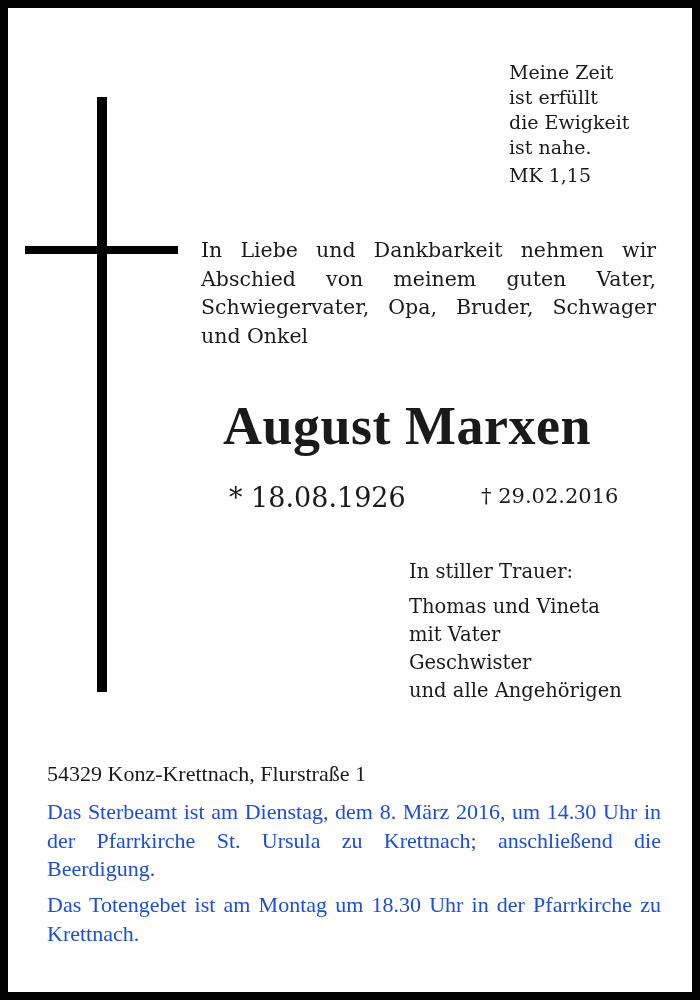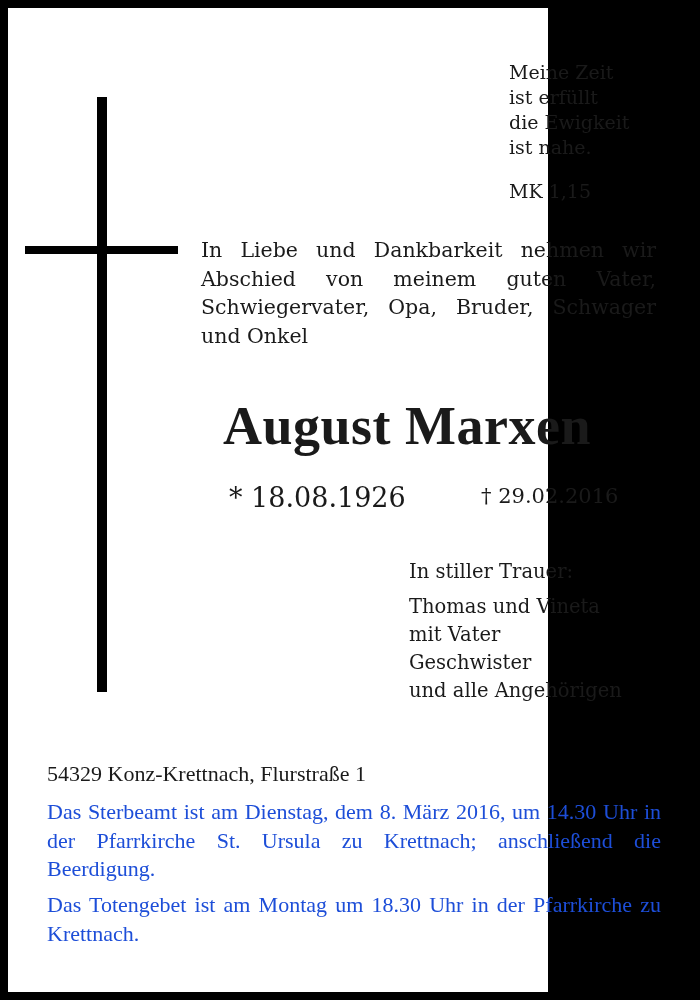--- a/index.html
+++ b/index.html
@@ -1,17 +1,17 @@
 <!DOCTYPE html>
 <html><head>
 <meta charset="utf-8">
 <style>
   html, body { margin: 0; padding: 0; }
   body { width: 700px; height: 1000px; background: #000; position: relative; overflow: hidden; }
-  .frame { position: absolute; left: 8px; top: 8px; width: 540px; height: 984px; background: #fff; }
+  .frame { position: absolute; left: 8px; top: 8px; width: 684px; height: 984px; background: #fff; }
   .serif { font-family: "DejaVu Serif", "Liberation Serif", serif; color: #1a1a1a; }
   .cross-v { position: absolute; left: 89px; top: 89px; width: 10px; height: 595px; background: #000; }
   .cross-h { position: absolute; left: 17px; top: 238px; width: 153px; height: 8px; background: #000; }
   .verse { position: absolute; left: 501px; top: 52px; font-size: 19px; line-height: 25px; }
   .verse div { white-space: nowrap; }
   .intro { position: absolute; left: 193px; top: 228px; width: 455px; font-size: 20.5px; line-height: 28.5px; text-align: justify; text-align-last: left; }
   .name { position: absolute; left: 215px; top: 388px; font-family: "Liberation Serif", serif; font-weight: bold; font-size: 54px; line-height: 60px; color: #1a1a1a; white-space: nowrap; letter-spacing: 0.5px; }
   .born { position: absolute; left: 221px; top: 476px; font-size: 27px; line-height: 28px; white-space: nowrap; }
   .died { position: absolute; left: 473px; top: 474px; font-size: 21px; line-height: 28px; white-space: nowrap; }
   .mourn-label { position: absolute; left: 401px; top: 551px; font-size: 19.5px; line-height: 26px; white-space: nowrap; }
@@ -28,21 +28,21 @@
 
 <div class="frame">
   <div class="cross-v"></div>
   <div class="cross-h"></div>
 
   <div class="verse serif">
     <div>Meine Zeit</div>
     <div>ist erfüllt</div>
     <div>die Ewigkeit</div>
     <div>ist nahe.</div>
-    <div style="margin-top:19px">MK 1,15</div>
+    <div style="margin-top:3px">MK 1,15</div>
   </div>
 
   <div class="intro serif">In Liebe und Dankbarkeit nehmen wir Abschied von meinem guten Vater, Schwiegervater, Opa, Bruder, Schwager und Onkel</div>
 
   <div class="name">August Marxen</div>
   <div class="born serif">* 18.08.1926</div>
   <div class="died serif">† 29.02.2016</div>
 
   <div class="mourn-label serif">In stiller Trauer:</div>
   <div class="mourners serif">

